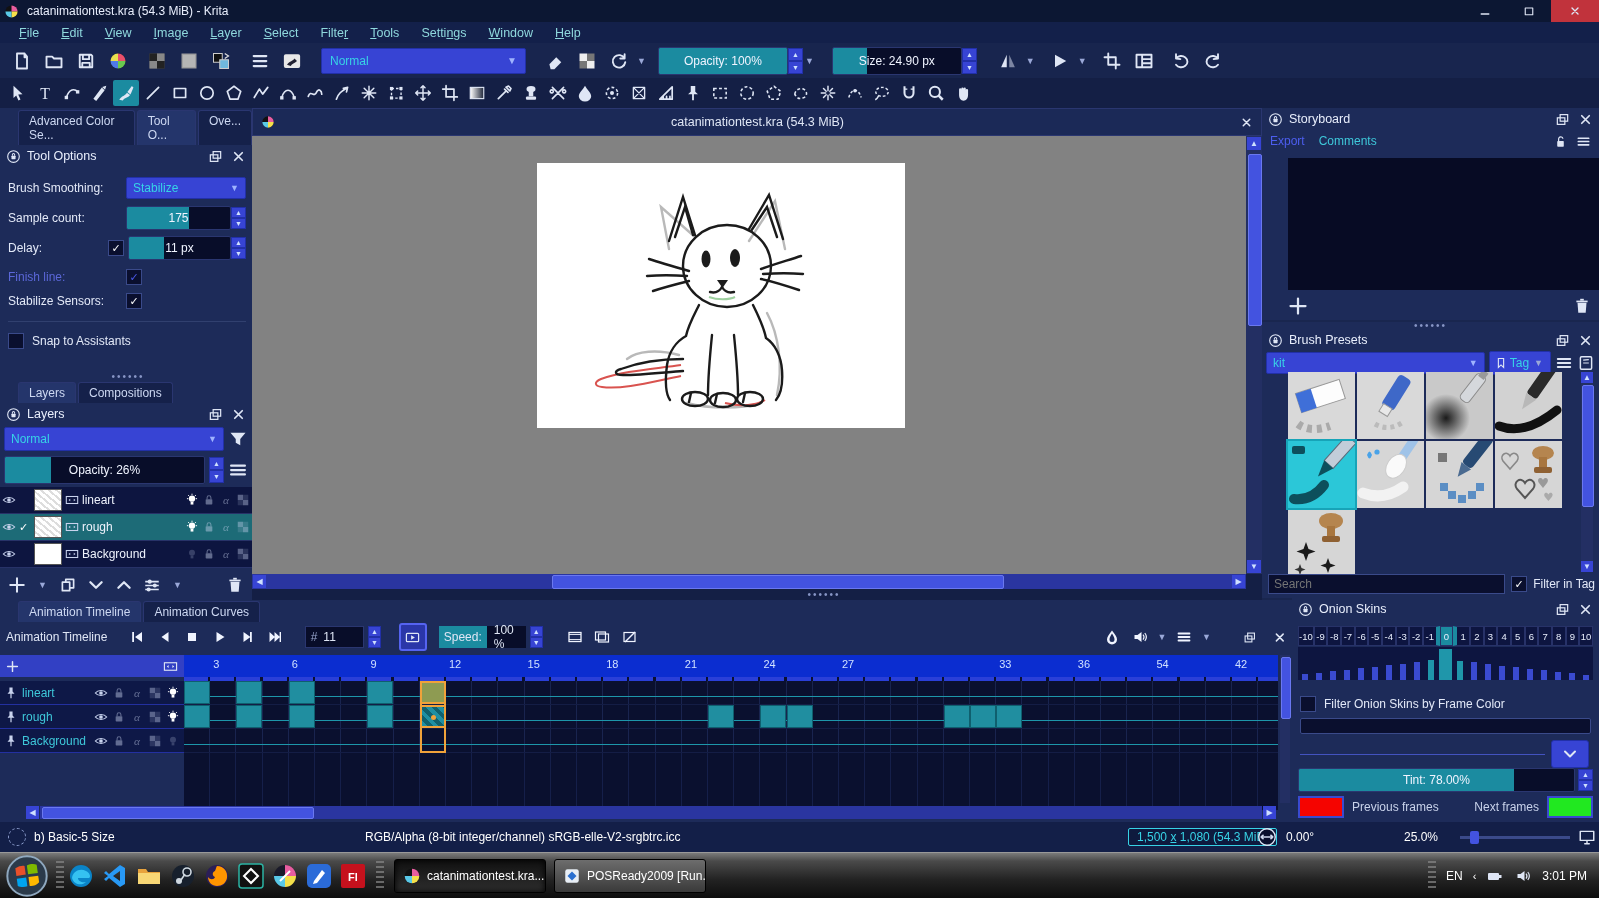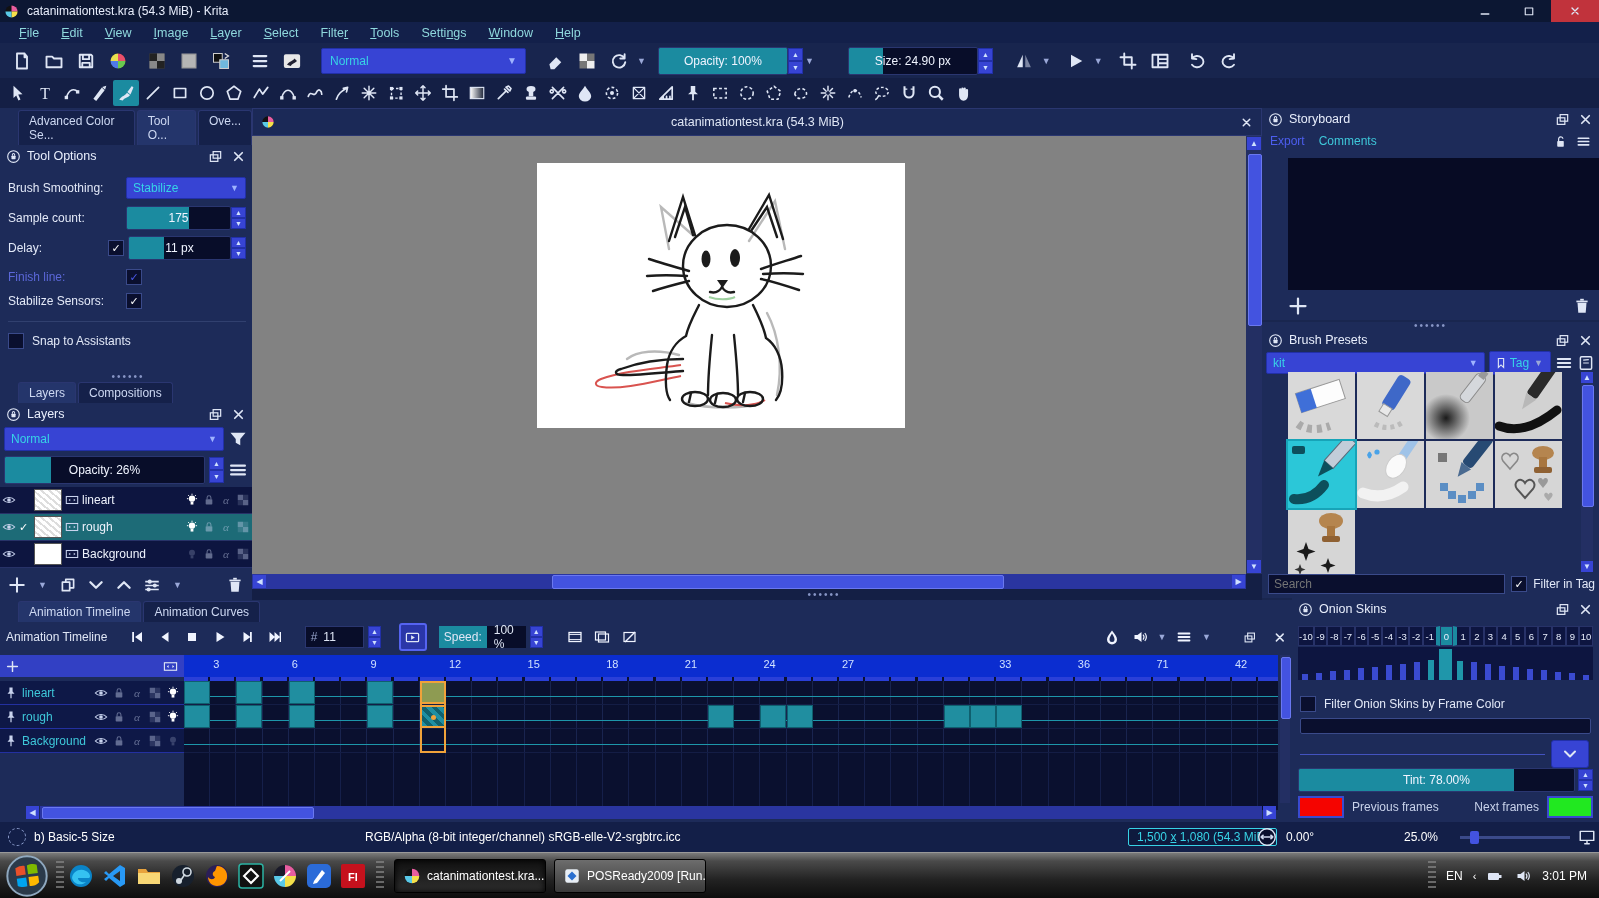--- a/index.html
+++ b/index.html
@@ -315,21 +315,21 @@
     <span class="dd-arrow">▼</span>
     <div class="slider" style="width:128px;margin-left:10px">
       <div class="fill" style="width: 100%;"></div>
       <div class="lab">Opacity: 100%</div>
     </div>
     <span class="spin">
         <span>▲</span>
         <span>▼</span>
       </span>
     <span class="dd-arrow">▼</span>
-    <div class="slider" style="width:128px;margin-left:32px">
+    <div class="slider" style="width:128px;margin-left:16px">
       <div class="fill" style="width: 27%;"></div>
       <div class="lab">Size: 24.90 px</div>
     </div>
     <span class="spin">
         <span>▲</span>
         <span>▼</span>
       </span>
     <span class="tb-btn" style="margin-left:16px">
         <span class="ico">
           <svg viewBox="0 0 16 16">
@@ -1558,21 +1558,21 @@
           <span class="tl-rlab" style="left: 370.4px;">9</span>
           <span class="tl-rlab" style="left: 449px;">12</span>
           <span class="tl-rlab" style="left: 527.6px;">15</span>
           <span class="tl-rlab" style="left: 606.2px;">18</span>
           <span class="tl-rlab" style="left: 684.8px;">21</span>
           <span class="tl-rlab" style="left: 763.4px;">24</span>
           <span class="tl-rlab" style="left: 842px;">27</span>
           <span class="tl-rlab" style="left: 922px; margin-top: 30px;">30</span>
           <span class="tl-rlab" style="left: 999.2px;">33</span>
           <span class="tl-rlab" style="left: 1077.8px;">36</span>
-          <span class="tl-rlab" style="left: 1156.4px;">71</span>
+          <span class="tl-rlab" style="left: 1156.4px;">54</span>
           <span class="tl-rlab" style="left: 1235px;">42</span>
         </div>
         <div class="tl-cache" style="top: 22px;"></div>
         <div style="position: relative; margin-top: 4px;">
           <div class="tl-row">
             <div class="tl-label">
               <span class="ico lr-ico">
                 <svg viewBox="0 0 16 16">
                   <path d="M6.2 1.8 H9.8 V6.4 L12 8.8 H4 L6.2 6.4 Z M7.3 8.8 H8.7 V14 H7.3 Z" fill="currentColor"></path>
                 </svg>

